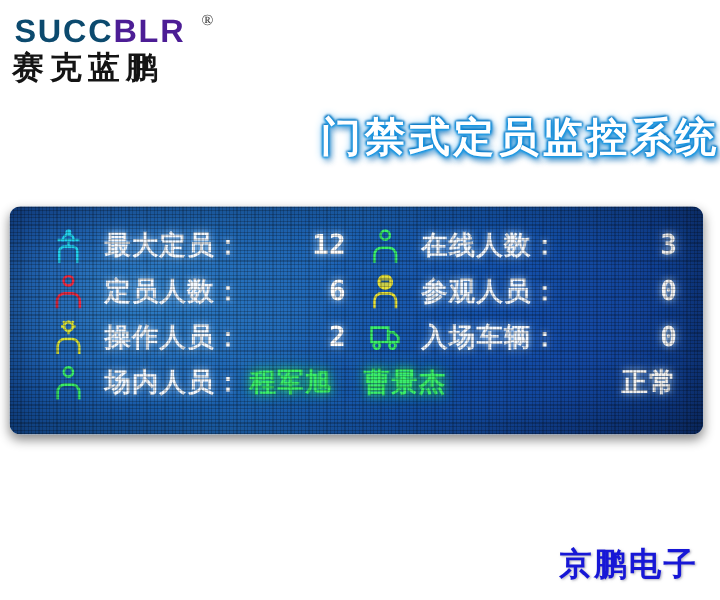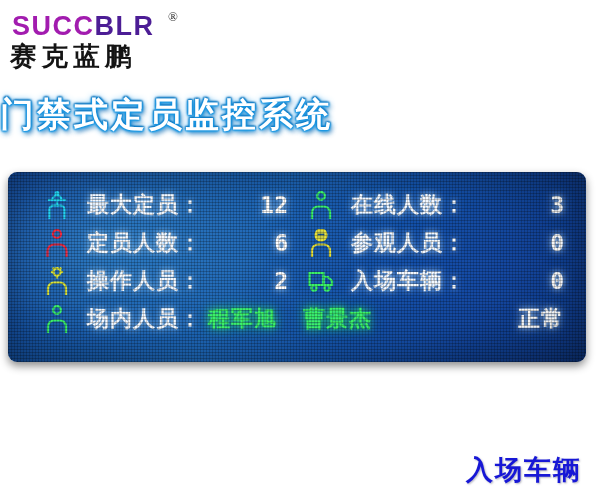--- a/index.html
+++ b/index.html
@@ -26,21 +26,21 @@
   #brand-latin {
     position: absolute;
     left: 4px;
     top: 3px;
     font-size: 27px;
     font-weight: bold;
     letter-spacing: 1.5px;
     font-family: "Liberation Sans", sans-serif;
     white-space: nowrap;
   }
-  #brand-latin .seg-a { color: #a21caf; }
+  #brand-latin .seg-a { color: #0c4a6e; }
   #brand-latin .seg-b { color: #4c1d95; }
   #brand-reg {
     position: absolute;
     left: 160px;
     top: 1px;
     font-size: 13px;
     color: #333333;
     font-family: "Liberation Serif", serif;
   }
   #brand-cn {
@@ -56,21 +56,21 @@
     transform: scaleX(1.02);
     transform-origin: left top;
   }
 
   
   #page-title {
     position: absolute;
     left: 0;
     top: 92px;
     width: 600px;
-    text-align: left;
+    text-align: right;
     font-size: 34px;
     font-weight: bold;
     letter-spacing: 3px;
     color: #ffffff;
     font-family: "DejaVu Sans", "Liberation Sans", sans-serif;
     text-shadow:
        0 0 2px #0a86d8,
        1px 1px 2px #1f9ee8,
       -1px 1px 2px #1f9ee8,
        1px -1px 2px #0a6fb8,
@@ -334,13 +334,13 @@
       <span class="name-chip">曹景杰</span>
     </div>
 
     <div id="status-badge">正常</div>
 
   </div>
   <div id="led-grid"></div>
   <div id="led-vignette"></div>
 </div>
 
-<div id="footer-brand">入场车辆</div>
+<div id="footer-brand">京鹏电子</div>
 
 </body></html>

